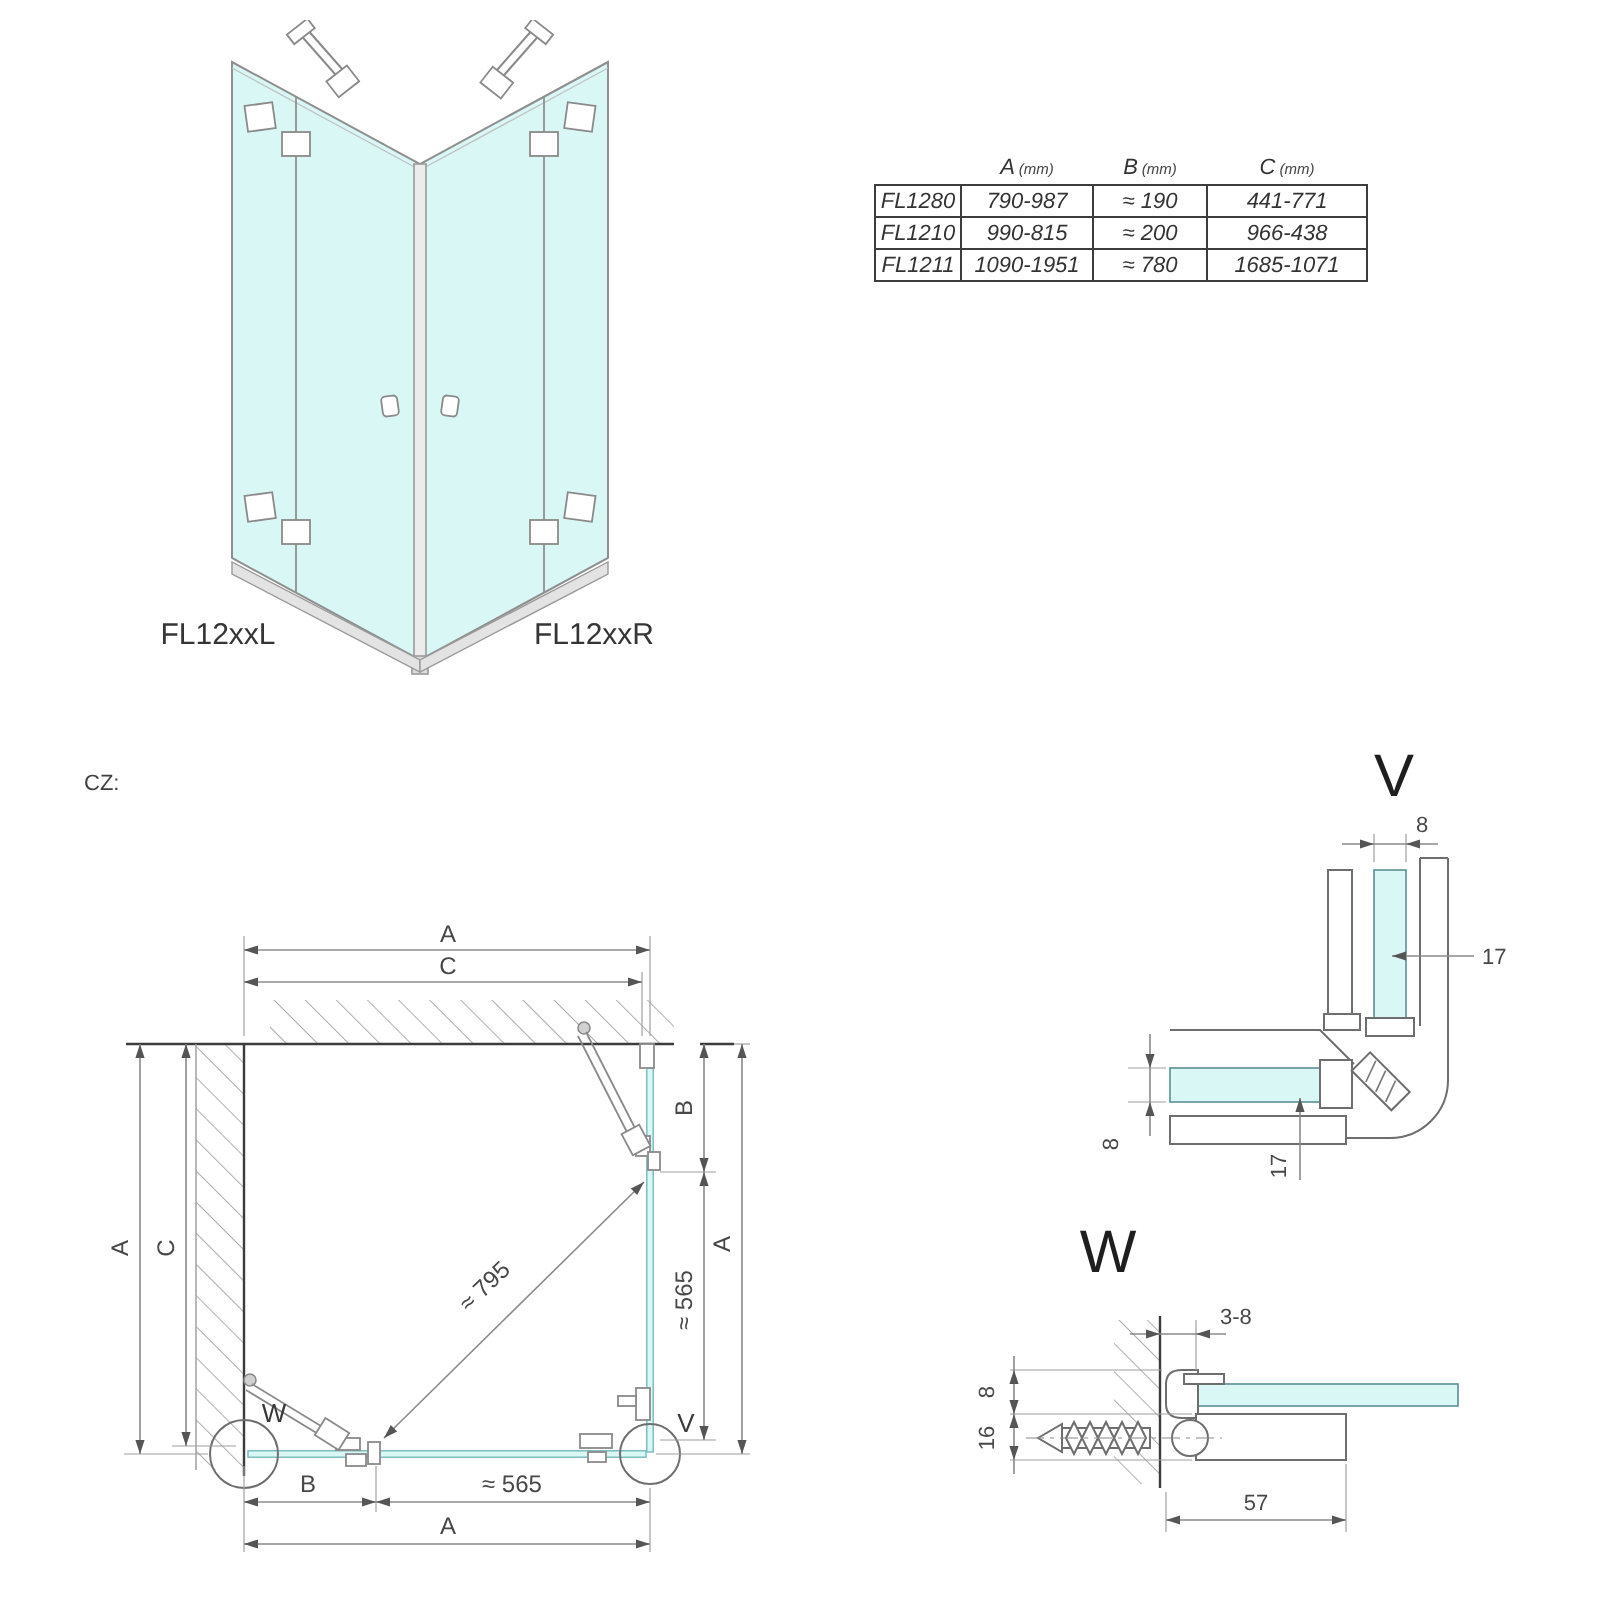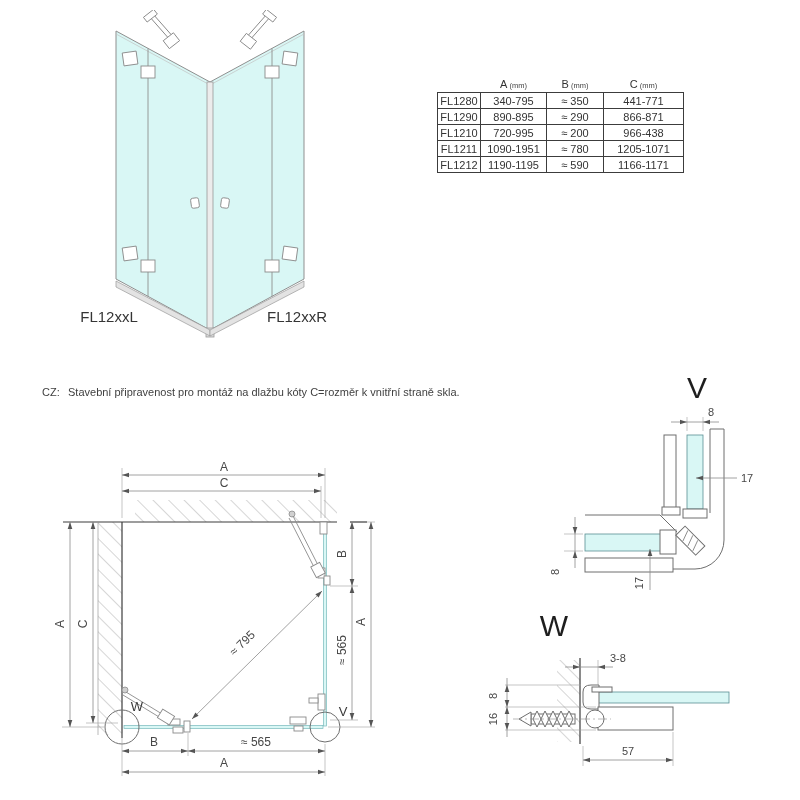--- a/index.html
+++ b/index.html
@@ -19,22 +19,22 @@
   .dim{stroke:#8a8a8a;stroke-width:0.8;fill:none;}
   .ext{stroke:#a0a0a0;stroke-width:0.6;fill:none;}
   .arr{fill:#555555;stroke:none;}
   .glassfill{fill:#d9f7f5;}
   .glassline{fill:#d9f7f5;stroke:#79b9bd;stroke-width:0.7;}
   .iso-edge{stroke:#8f8f8f;stroke-width:1;}
   .hw{fill:#ffffff;stroke:#8a8a8a;stroke-width:0.9;}
   
   table.sizes{border-collapse:collapse;color:#333;}
   table.sizes td{border:1px solid #3c3c3c;text-align:center;font-size:11px;
-                 height:15px;padding:0 2px;}
-  table.sizes th{border:none;font-weight:400;font-size:11px;text-align:center;padding:0 0 2px 0;color:#333;}
+                 height:15px;padding:0 2px;font-style:italic;}
+  table.sizes th{border:none;font-weight:400;font-size:11px;text-align:center;padding:0 0 2px 0;color:#333;font-style:italic;}
   table.sizes .unit{font-size:7.5px;margin-left:2px;color:#444;}
   
   .note{display:flex;font-size:11px;color:#3f3f3f;margin-bottom:11px;}
   .note .nlabel{width:26px;flex:0 0 26px;}
 </style>
 </head>
 <body>
 
 <div id="stage">
 
@@ -105,55 +105,42 @@
       <tr>
         <th></th>
         <th><span>A</span><span class="unit">(mm)</span></th>
         <th><span>B</span><span class="unit">(mm)</span></th>
         <th><span>C</span><span class="unit">(mm)</span></th>
       </tr>
     </thead>
     <tbody>
       <tr>
         <td>FL1280</td>
-          <td>340-795</td>
-          <td>≈ 350</td>
+          <td>790-987</td>
+          <td>≈ 190</td>
           <td>441-771</td>
       </tr>
       <tr>
-        <td>FL1290</td>
-          <td>890-895</td>
-          <td>≈ 290</td>
-          <td>866-871</td>
-      </tr>
-      <tr>
         <td>FL1210</td>
-          <td>720-995</td>
+          <td>990-815</td>
           <td>≈ 200</td>
           <td>966-438</td>
       </tr>
       <tr>
         <td>FL1211</td>
           <td>1090-1951</td>
           <td>≈ 780</td>
-          <td>1205-1071</td>
-      </tr>
-      <tr>
-        <td>FL1212</td>
-          <td>1190-1195</td>
-          <td>≈ 590</td>
-          <td>1166-1171</td>
+          <td>1685-1071</td>
       </tr>
     </tbody>
   </table>
 
   <div class="abs" style="left:42px;top:386px;width:540px">
     <div class="note">
       <span class="nlabel">CZ:</span>
-      <span>Stavební připravenost pro montáž na dlažbu kóty C=rozměr k vnitřní straně skla.</span>
     </div>
   </div>
 
   <svg class="abs" style="left:40px;top:450px" width="345" height="340" viewBox="0 0 345 340">
     <defs>
       <pattern id="hatch" width="11" height="11" patternUnits="userSpaceOnUse" patternTransform="rotate(-45)">
         <line x1="0" y1="0" x2="0" y2="11" stroke="#a5a5a5" stroke-width="0.9"></line>
       </pattern>
     </defs>
 

